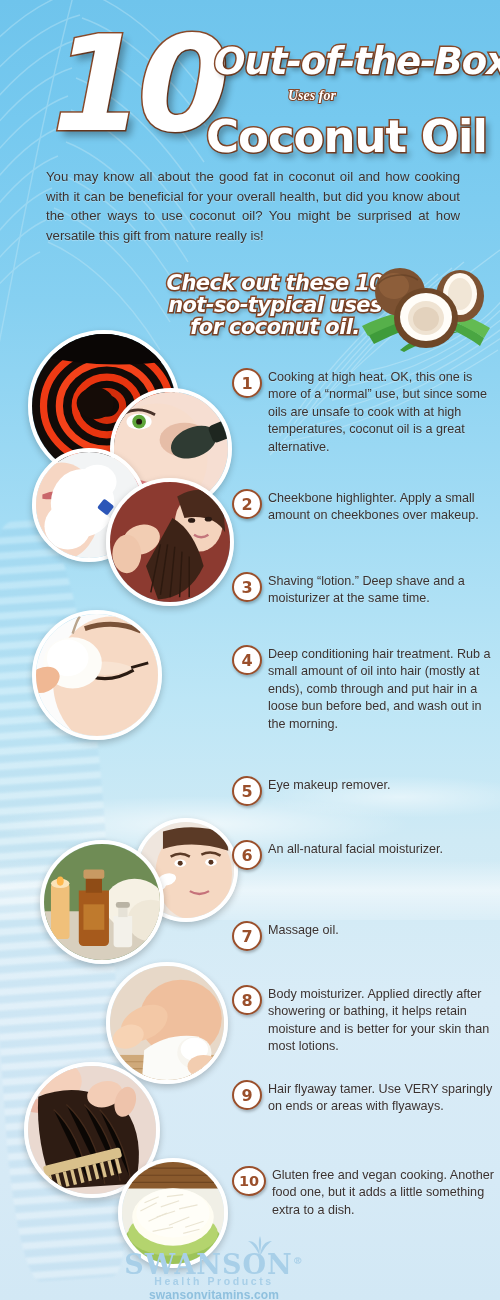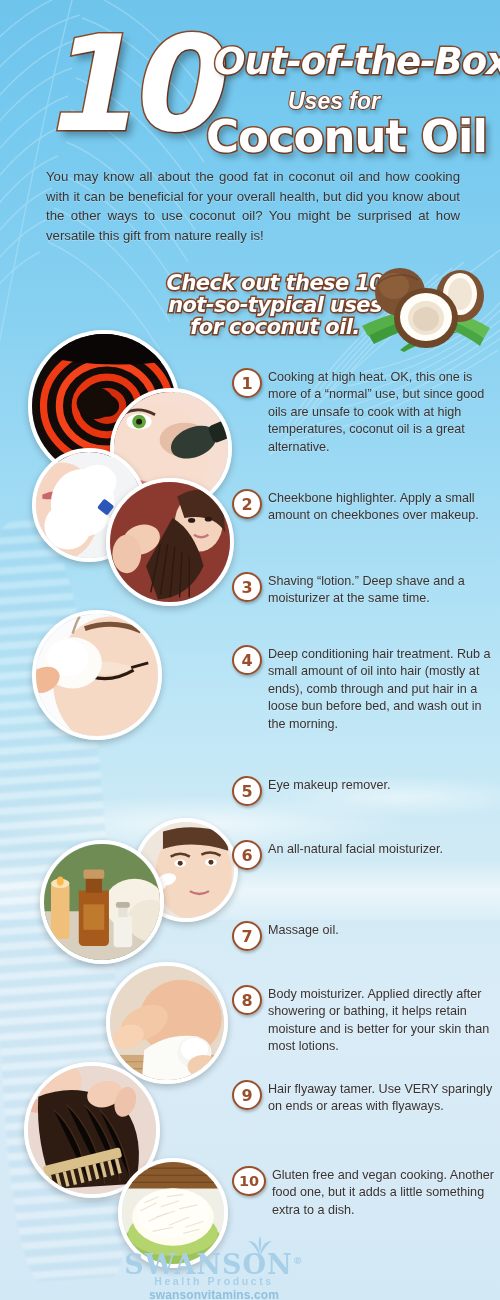--- a/index.html
+++ b/index.html
@@ -70,22 +70,22 @@
     font-family: "DejaVu Sans", sans-serif;
     font-size: 37px; font-weight: bold; font-style: italic;
     color: #ffffff; letter-spacing: -1px;
     -webkit-text-stroke: 3px #8a4a2a;
     paint-order: stroke fill;
     text-shadow: 3px 4px 5px rgba(0,0,0,.30);
     white-space: nowrap;
   }
   .t-uses {
     position: absolute; left: 288px; top: 74px;
-    font-family: Liberation Sans, sans-serif;
-    font-size: 23px; font-style: italic; font-weight: bold;
+    font-family: Liberation Serif, serif;
+    font-size: 14px; font-style: italic; font-weight: bold;
     color: #ffffff;
     -webkit-text-stroke: 2px #8a4a2a;
     paint-order: stroke fill;
     text-shadow: 2px 3px 4px rgba(0,0,0,.28);
     white-space: nowrap;
   }
   .t-coconut {
     position: absolute; left: 206px; top: 96px;
     font-family: "DejaVu Sans", sans-serif;
     font-size: 45px; font-weight: bold; 
@@ -470,21 +470,21 @@
           <path d="M22 40 L36 34"></path>
           <path d="M44 34 L60 32"></path>
         <path d="M34 54 L52 48"></path>
           <path d="M60 70 L76 66"></path>
       </g>
     </svg>
   </div>
 
   <div class="item" style="top:368px;">
     <div class="badge">1</div>
-    <div class="txt">Cooking at high heat. OK, this one is more of a “normal” use, but since good oils are unsafe to cook with at high temperatures, coconut oil is a great alternative.</div>
+    <div class="txt">Cooking at high heat. OK, this one is more of a “normal” use, but since some oils are unsafe to cook with at high temperatures, coconut oil is a great alternative.</div>
   </div>
 
   <div class="item" style="top:489px;">
     <div class="badge">2</div>
     <div class="txt">Cheekbone highlighter. Apply a small amount on cheekbones over makeup.</div>
   </div>
 
   <div class="item" style="top:572px;">
     <div class="badge">3</div>
     <div class="txt">Shaving “lotion.” Deep shave and a moisturizer at the same time.</div>

